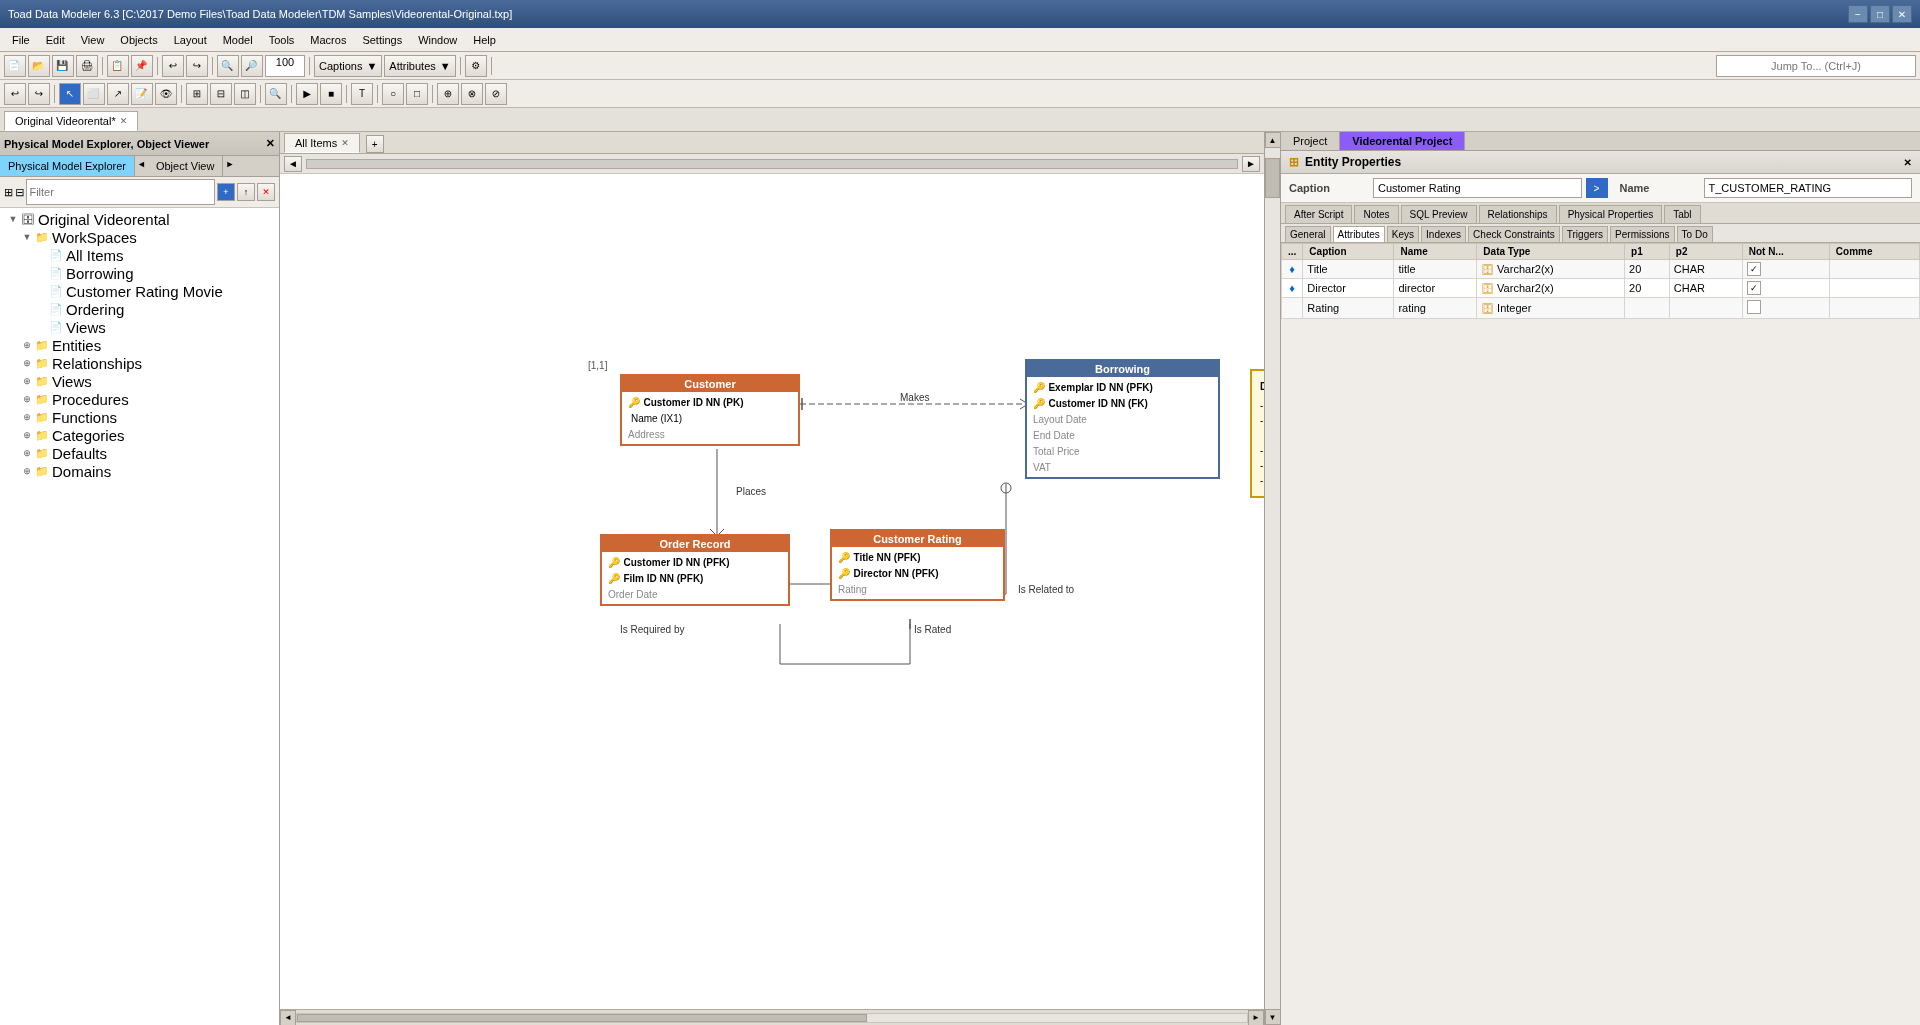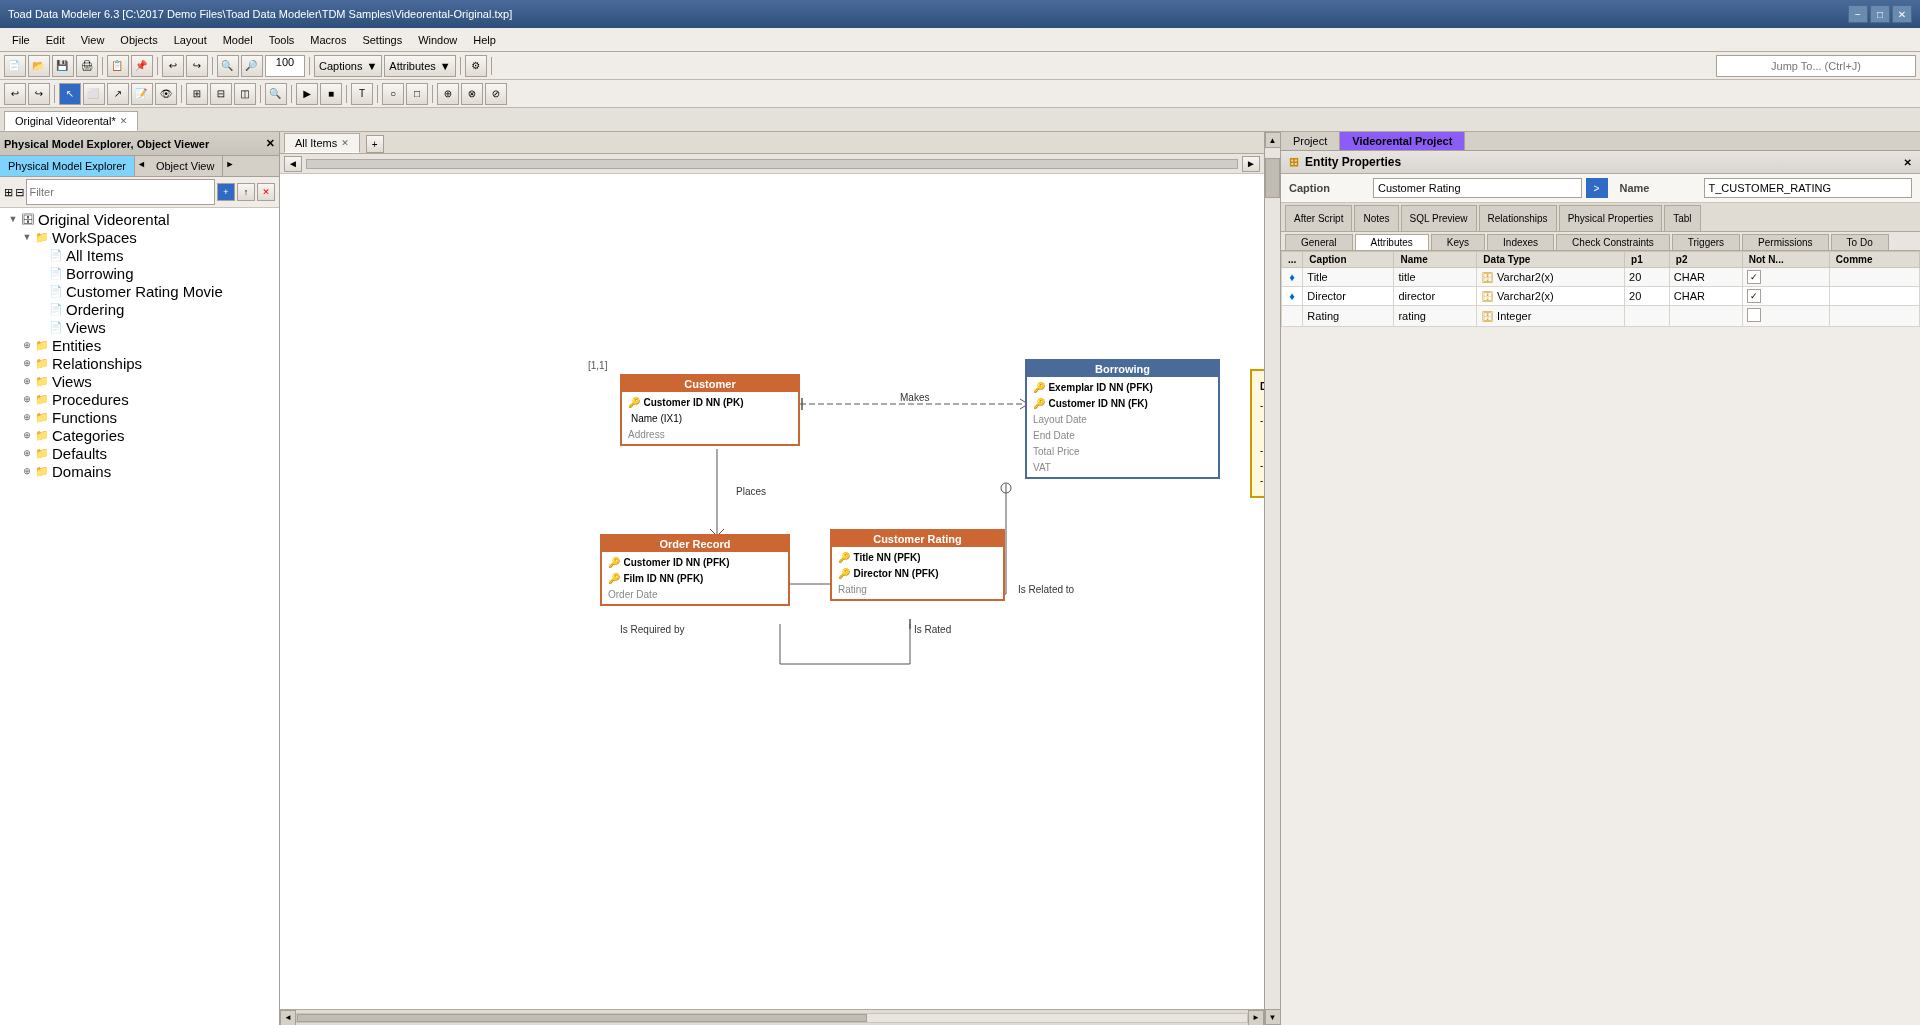--- a/index.html
+++ b/index.html
@@ -89,24 +89,24 @@
     
     .entity-props-header { background: linear-gradient(to bottom, #e8e4e0, #d8d4d0); padding: 4px 8px; font-size: 12px; font-weight: bold; display: flex; align-items: center; gap: 6px; border-bottom: 1px solid #b0a898; }
     
     .caption-name-row { display: flex; align-items: center; padding: 4px 8px; gap: 4px; border-bottom: 1px solid #c8c4bc; background: #f8f6f2; }
     .field-label { font-size: 11px; font-weight: bold; color: #444; width: 80px; }
     .field-value { flex: 1; background: white; border: 1px solid #a8a098; height: 20px; padding: 0 4px; font-size: 11px; display: flex; align-items: center; }
     .arrow-btn { width: 22px; height: 20px; background: #316ac5; color: white; border: none; display: flex; align-items: center; justify-content: center; font-size: 10px; cursor: pointer; }
     
     
     .script-tabs { display: flex; background: #e0dcd4; padding: 2px 4px 0; border-bottom: 1px solid #b0a898; overflow-x: auto; flex-wrap: nowrap; }
-    .script-tab { padding: 2px 8px; font-size: 10px; background: #d4d0c8; border: 1px solid #b0a898; border-bottom: none; cursor: pointer; white-space: nowrap; margin-right: 2px; height: 26px; display: flex; align-items: center; }
+    .script-tab { padding: 2px 8px; font-size: 10px; background: #d4d0c8; border: 1px solid #b0a898; border-bottom: none; cursor: pointer; white-space: nowrap; margin-right: 2px; height: 18px; display: flex; align-items: center; }
     
     .sub-tabs { display: flex; background: #e8e4e0; padding: 2px 4px 0; border-bottom: 1px solid #b0a898; }
-    .sub-tab { padding: 2px 15px; font-size: 10px; background: #d4d0c8; border: 1px solid #b0a898; border-bottom: none; cursor: pointer; margin-right: 2px; }
+    .sub-tab { padding: 2px 4px; font-size: 10px; background: #d4d0c8; border: 1px solid #b0a898; border-bottom: none; cursor: pointer; margin-right: 2px; }
     .sub-tab.active { background: white; }
     
     
     .attr-table { width: 100%; border-collapse: collapse; font-size: 11px; }
     .attr-table th { background: #e0dcd4; border: 1px solid #c8c4bc; padding: 2px 6px; font-weight: bold; text-align: left; font-size: 10px; white-space: nowrap; }
     .attr-table td { border: 1px solid #d8d4cc; padding: 2px 4px; height: 18px; white-space: nowrap; }
     .attr-table tr:nth-child(odd) { background: #f8f8f8; }
     .attr-table tr:nth-child(even) { background: white; }
     .attr-table .icon-cell { width: 20px; text-align: center; }
     .checkbox { width: 14px; height: 14px; border: 1px solid #a8a098; background: white; display: inline-flex; align-items: center; justify-content: center; }

